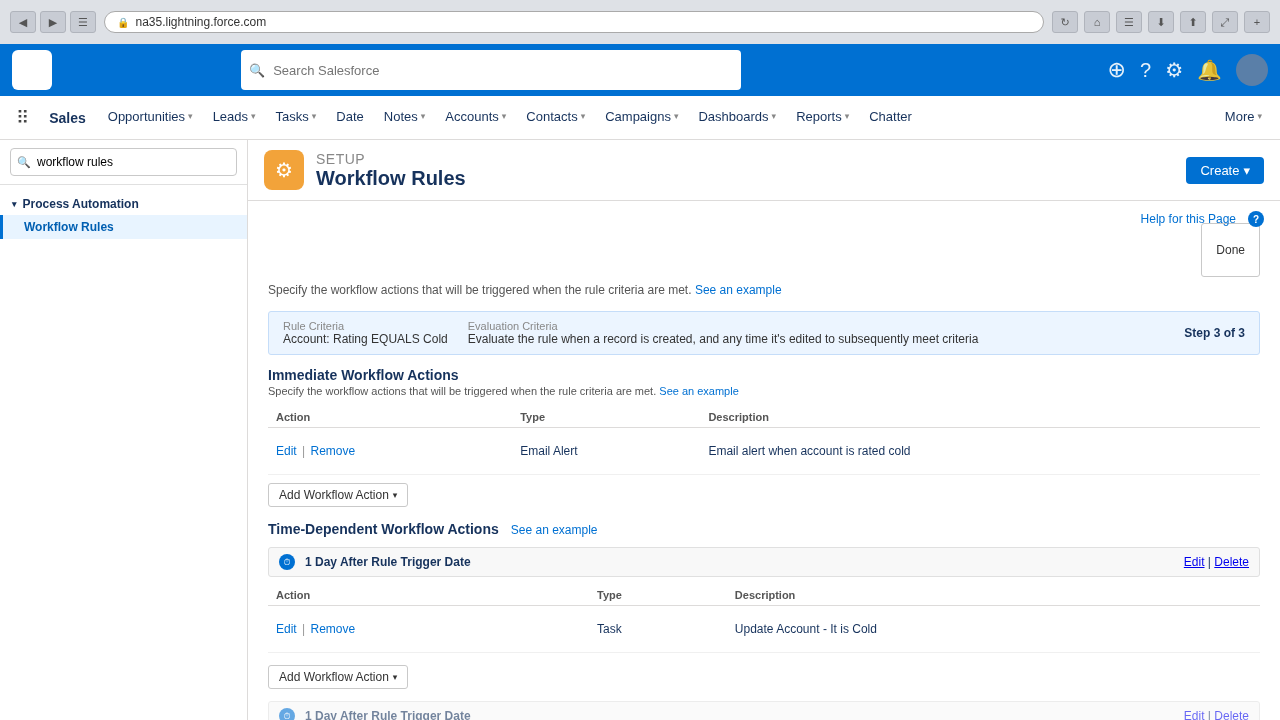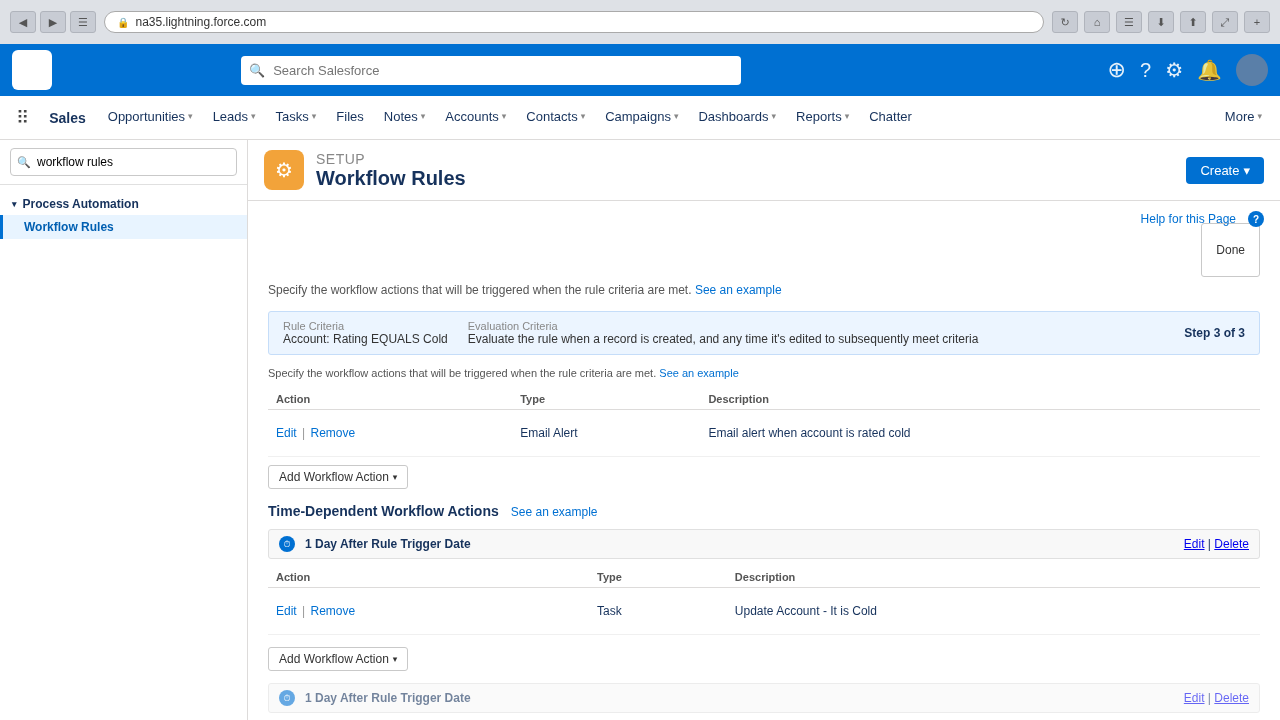--- a/index.html
+++ b/index.html
@@ -136,21 +136,21 @@
 
 <div class="sf-header">
   <div class="sf-logo">
     <svg viewBox="0 0 100 70" fill="white" xmlns="http://www.w3.org/2000/svg">
       <ellipse cx="50" cy="35" rx="48" ry="33" fill="white" opacity="0.15"></ellipse>
       <text x="50" y="50" text-anchor="middle" font-size="40" fill="white" font-weight="bold">sf</text>
     </svg>
   </div>
   <div class="sf-search-wrap" style="flex:1;max-width:500px;margin:0 auto;">
     <span class="search-icon">🔍</span>
-    <input type="text" style="width: 100%; height: 29px; border-radius: 4px; border: none; padding: 0px 12px 0px 32px; font-size: 13px; color: rgb(51, 51, 51);" placeholder="Search Salesforce">
+    <input type="text" style="width: 100%; height: 40px; border-radius: 4px; border: none; padding: 0px 12px 0px 32px; font-size: 13px; color: rgb(51, 51, 51);" placeholder="Search Salesforce">
   </div>
   <div class="sf-header-actions">
     <span class="sf-header-icon" style="font-size:22px;">⊕</span>
     <span class="sf-header-icon" style="font-size:20px;">?</span>
     <span class="sf-header-icon" style="font-size:20px;">⚙</span>
     <span class="sf-header-icon" style="font-size:20px;">🔔</span>
     <div class="sf-avatar"></div>
   </div>
 </div>
 
@@ -163,21 +163,21 @@
   </div>
   <div class="sf-nav-item">
     <span>Leads</span>
     <span class="chevron">▾</span>
   </div>
   <div class="sf-nav-item">
     <span>Tasks</span>
     <span class="chevron">▾</span>
   </div>
   <div class="sf-nav-item">
-    <span>Files</span>
+    <span>Date</span>
   </div>
   <div class="sf-nav-item">
     <span>Notes</span>
     <span class="chevron">▾</span>
   </div>
   <div class="sf-nav-item">
     <span>Accounts</span>
     <span class="chevron">▾</span>
   </div>
   <div class="sf-nav-item">
@@ -266,20 +266,21 @@
             </div>
             <div>
               <div class="step-banner-label">Evaluation Criteria</div>
               <div class="step-banner-value">Evaluate the rule when a record is created, and any time it's edited to subsequently meet criteria</div>
             </div>
           </div>
           <div class="step-banner-right">Step 3 of 3</div>
         </div>
 
         <div class="section">
+          <div class="section-title">Immediate Workflow Actions</div>
           <div class="section-subtitle">
             <span>Specify the workflow actions that will be triggered when the rule criteria are met. </span>
             <a href="#" style="color:#0070d2;text-decoration:none;">See an example</a>
           </div>
           <table class="actions-table">
             <thead>
               <tr>
                 <th>Action</th>
                 <th>Type</th>
                 <th>Description</th>

